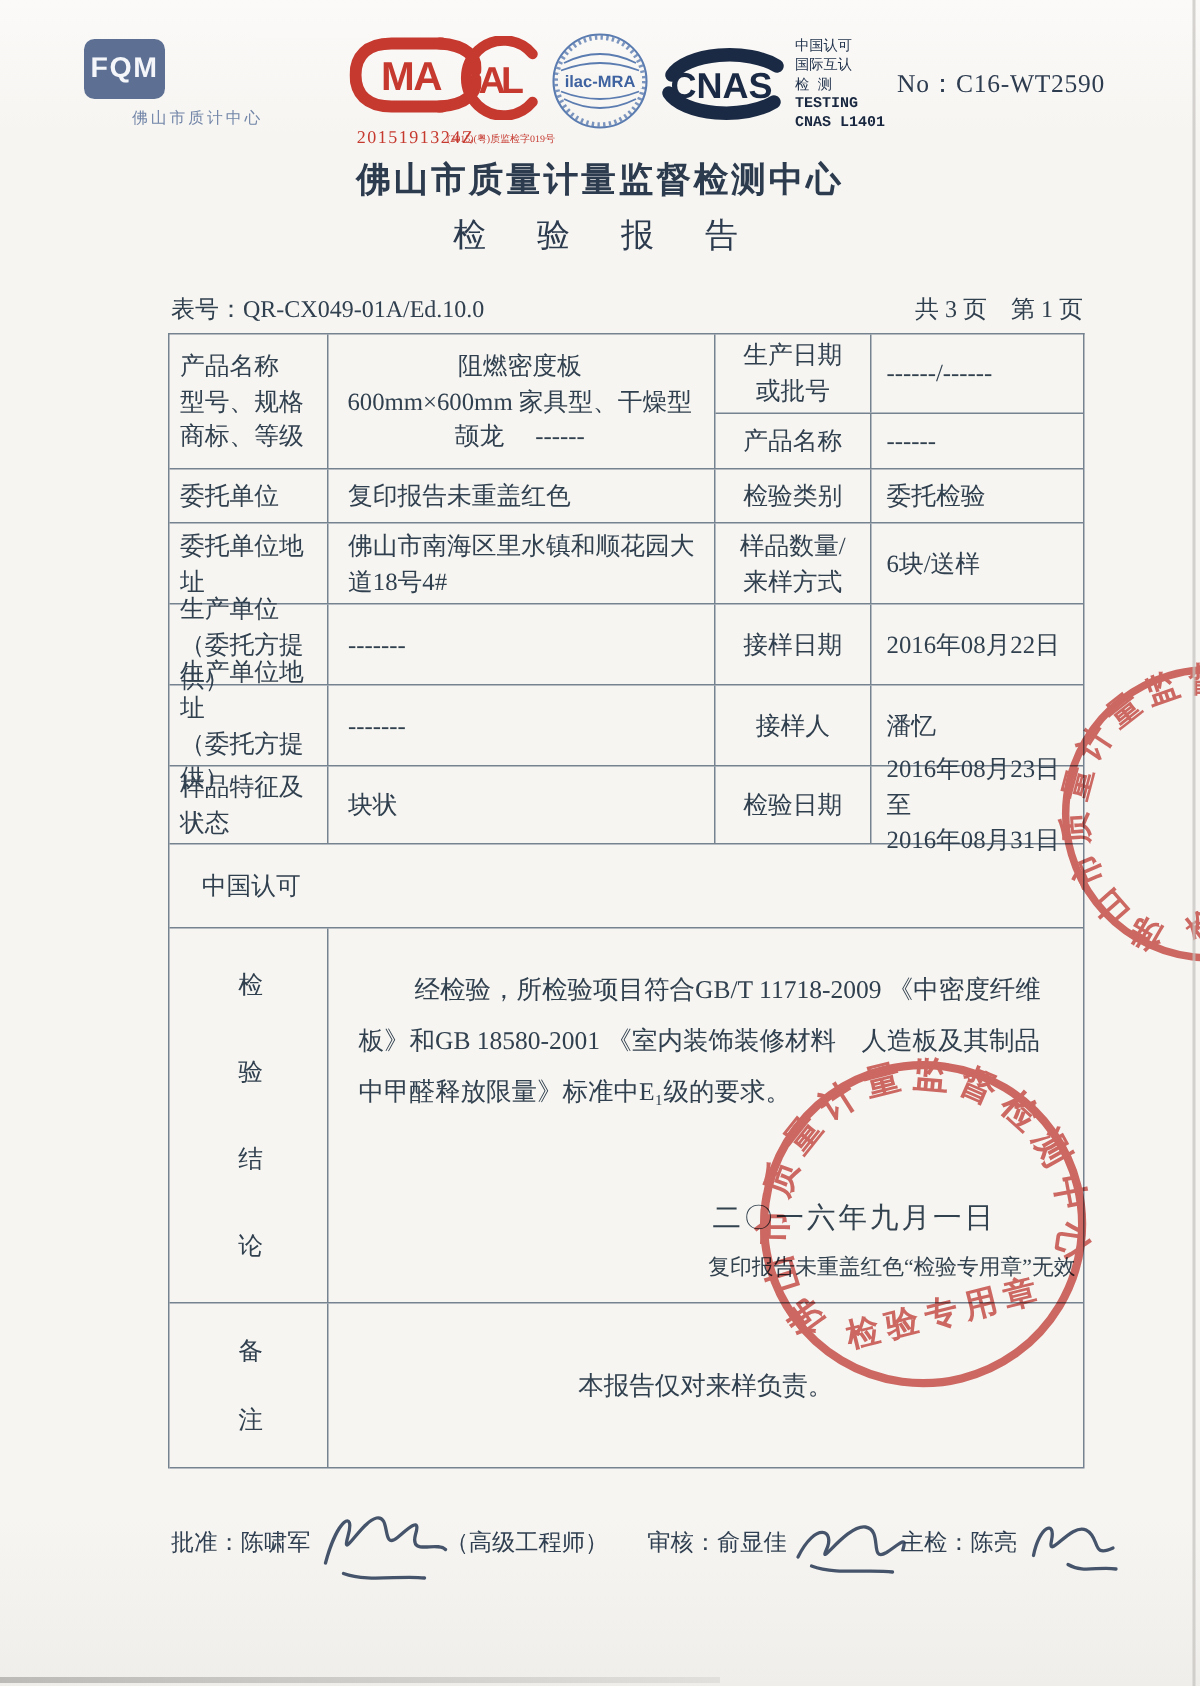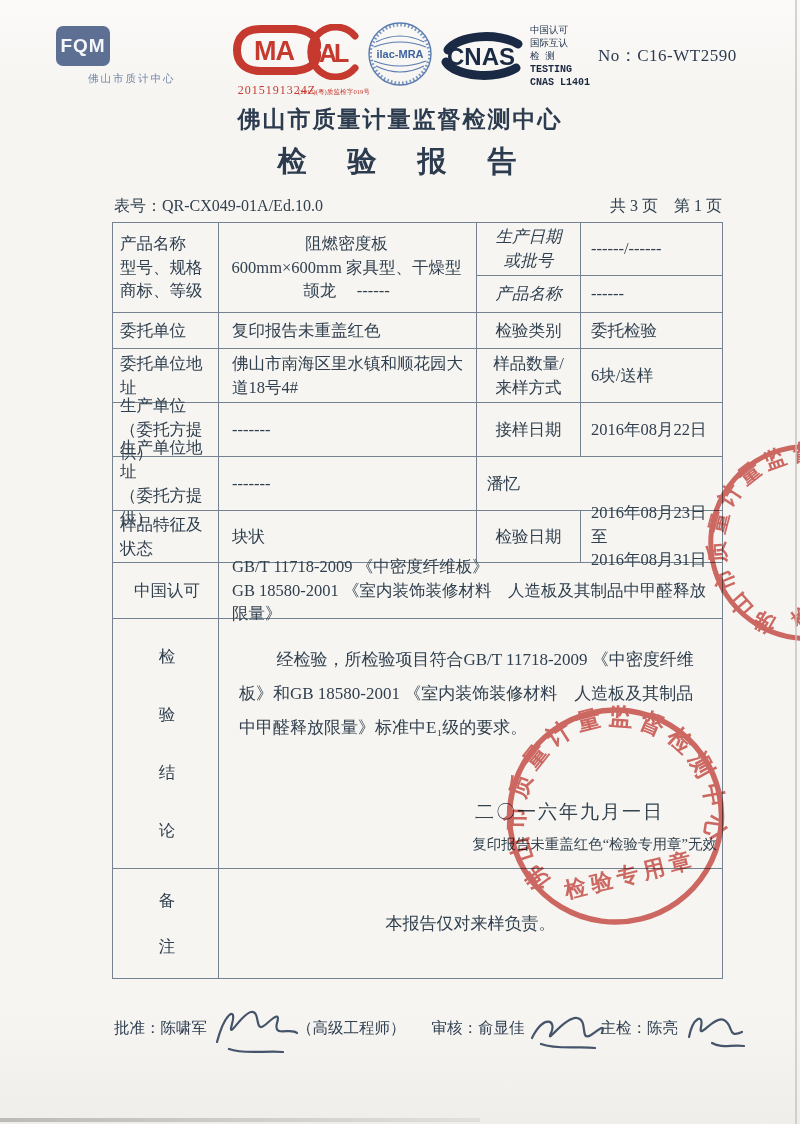--- a/index.html
+++ b/index.html
@@ -30,39 +30,39 @@
   .cnas-logo{position:absolute;left:438px;top:30px;}
   .cnas-text{position:absolute;left:530px;top:24px;font-family:Liberation Mono, monospace;
     font-size:9.5px;color:#23344e;line-height:13px;}
   .cnas-text .b{font-weight:bold;color:#18273f;font-size:10px;}
   .report-no{position:absolute;left:598px;top:44px;font-size:17px;color:#2e3c50;letter-spacing:.5px;}
 
   
   .org-title{position:absolute;left:0;top:104px;width:100%;text-align:center;
     font-size:23px;font-weight:600;letter-spacing:2px;color:#2d3b4f;}
   .report-title{position:absolute;left:0;top:142px;width:100%;text-align:center;
-    font-size:29px;font-weight:700;letter-spacing:6px;color:#2d3b4f;}
+    font-size:22px;font-weight:400;letter-spacing:6px;color:#2d3b4f;}
   .meta{position:absolute;left:114px;top:196px;width:608px;display:flex;justify-content:space-between;
     font-size:16px;color:#31404f;gap:12px;}
 
   
   .tbl{position:absolute;left:112px;top:222px;width:611px;border:1px solid #75828f;border-bottom:none;}
   .trow{display:flex;border-bottom:1px solid #75828f;}
   .cell{border-right:1px solid #75828f;display:flex;align-items:center;font-size:16.5px;
     white-space:pre-line;line-height:1.45;}
   .cell:last-child{border-right:none;}
   .c1{width:106px;padding:2px 4px 2px 7px;}
   .c2{width:258px;padding:2px 6px 2px 13px;}
   .c3{width:104px;justify-content:center;text-align:center;padding:2px 3px;}
   .c4{flex:1;padding:2px 4px 2px 10px;}
   .center{justify-content:center;text-align:center;padding-left:4px;}
   .rsplit{flex:1;display:flex;flex-direction:column;}
   .rsub{display:flex;flex:1;}
   .rsub.topline{border-bottom:1px solid #75828f;}
-  .rsub .c3{border-right:1px solid #75828f;font-style:italic;}
+  .rsub .c3{border-right:1px solid #75828f;}
   .wide{flex:1;padding:4px 8px 4px 13px;}
   .vlabel{justify-content:center;text-align:center;white-space:pre-line;}
   .concl-cell{flex:1;position:relative;display:block;padding:0;}
   .concl-body{margin:24px 12px 0 20px;text-indent:2.2em;font-size:17px;line-height:34px;}
   .concl-date{position:absolute;right:58px;top:180px;font-size:19px;letter-spacing:2px;color:#33424f;}
   .concl-note{position:absolute;right:5px;top:216px;font-size:14.5px;color:#33424f;}
   .remark-cell{flex:1;display:flex;align-items:center;justify-content:center;font-size:17px;}
 
   
   .footer{position:absolute;left:114px;top:998px;width:650px;height:60px;display:flex;
@@ -191,35 +191,34 @@
 （委托方提供）</div>
       <div class="cell c2">-------</div>
       <div class="cell c3">接样日期</div>
       <div class="cell c4">2016年08月22日</div>
     </div>
 
     <div class="trow" style="height:54px">
       <div class="cell c1">生产单位地址
 （委托方提供）</div>
       <div class="cell c2">-------</div>
+      <div class="cell c3">接样人</div>
       <div class="cell c4">潘忆</div>
     </div>
 
     <div class="trow" style="height:52px">
       <div class="cell c1">样品特征及状态</div>
       <div class="cell c2">块状</div>
       <div class="cell c3">检验日期</div>
       <div class="cell c4">2016年08月23日至
 2016年08月31日</div>
     </div>
 
     <div class="trow" style="height:56px">
       <div class="cell c1 vlabel">中国认可</div>
-      <div class="cell wide">GB/T 11718-2009 《中密度纤维板》
-GB 18580-2001 《室内装饰装修材料　人造板及其制品中甲醛释放限量》</div>
     </div>
 
     <div class="trow" style="height:250px">
       <div class="cell c1 vlabel" style="line-height:58px">检
 验
 结
 论</div>
       <div class="concl-cell">
         <div class="concl-body">经检验，所检验项目符合GB/T 11718-2009 《中密度纤维板》和GB 18580-2001 《室内装饰装修材料　人造板及其制品中甲醛释放限量》标准中E₁级的要求。</div>
         <div class="concl-date">二〇一六年九月一日</div>

